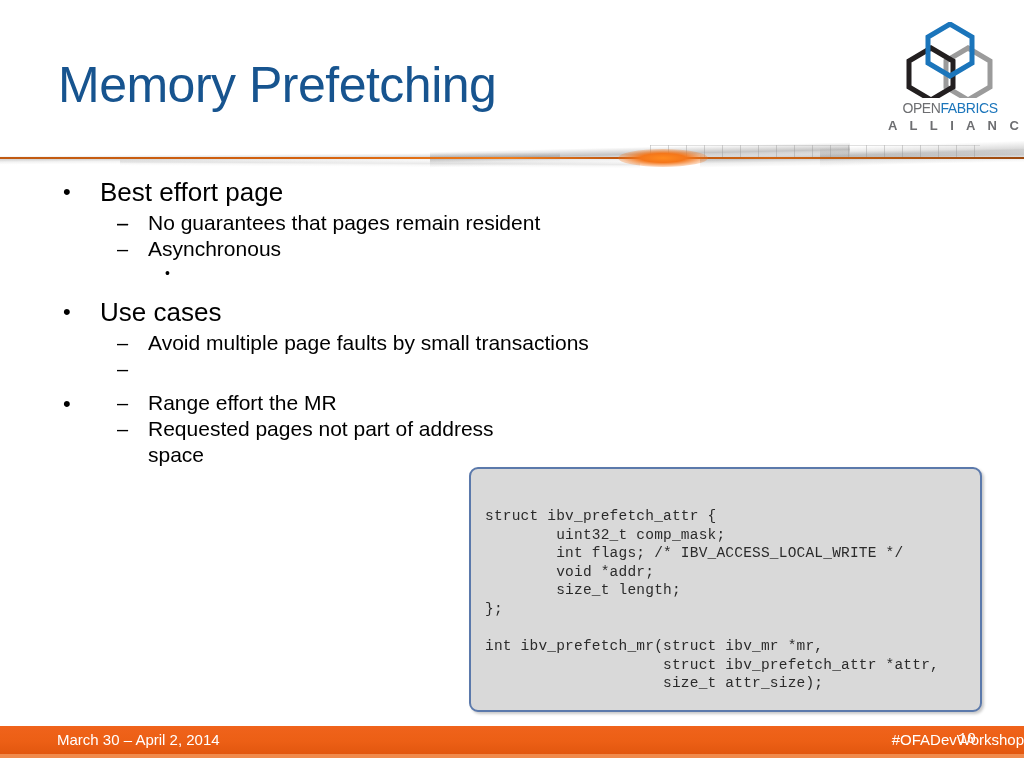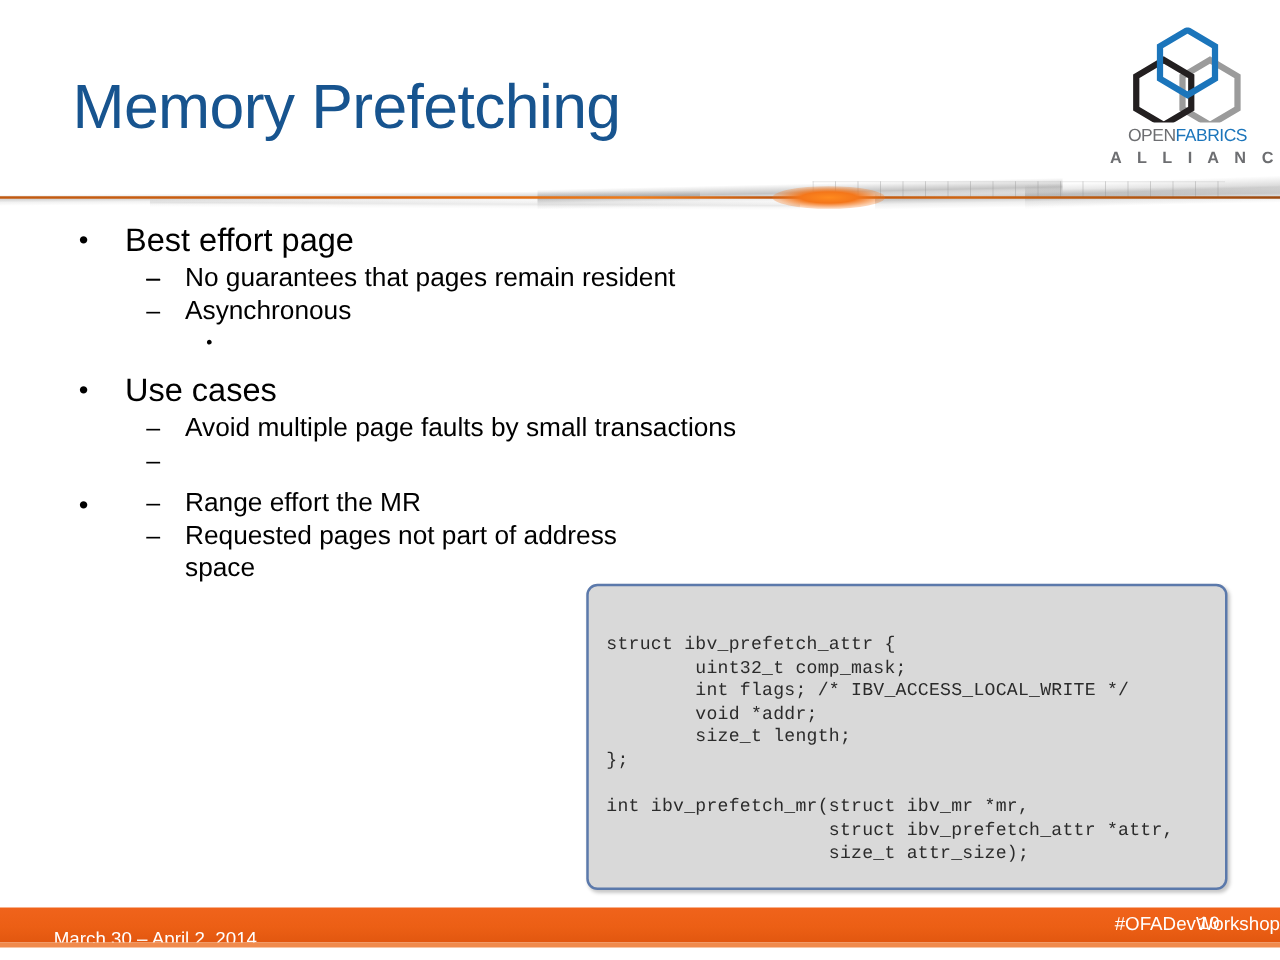--- a/index.html
+++ b/index.html
@@ -228,27 +228,26 @@
   .footer-underline {
     position: absolute;
     left: 0;
     top: 754px;
     width: 1024px;
     height: 4px;
     background: #f08a4c;
   }
   .footer-date {
     position: absolute;
-    left: 43px;
+    left: 57px;
     top: 4px;
     font-size: 15px;
     line-height: 20px;
     color: #ffffff;
     white-space: nowrap;
-    margin-top: 12px;
   }
   .footer-hashtag {
     position: absolute;
     left: 0;
     top: 4px;
     width: 1024px;
     text-align: right;
     font-size: 15px;
     line-height: 20px;
     color: #ffffff;

